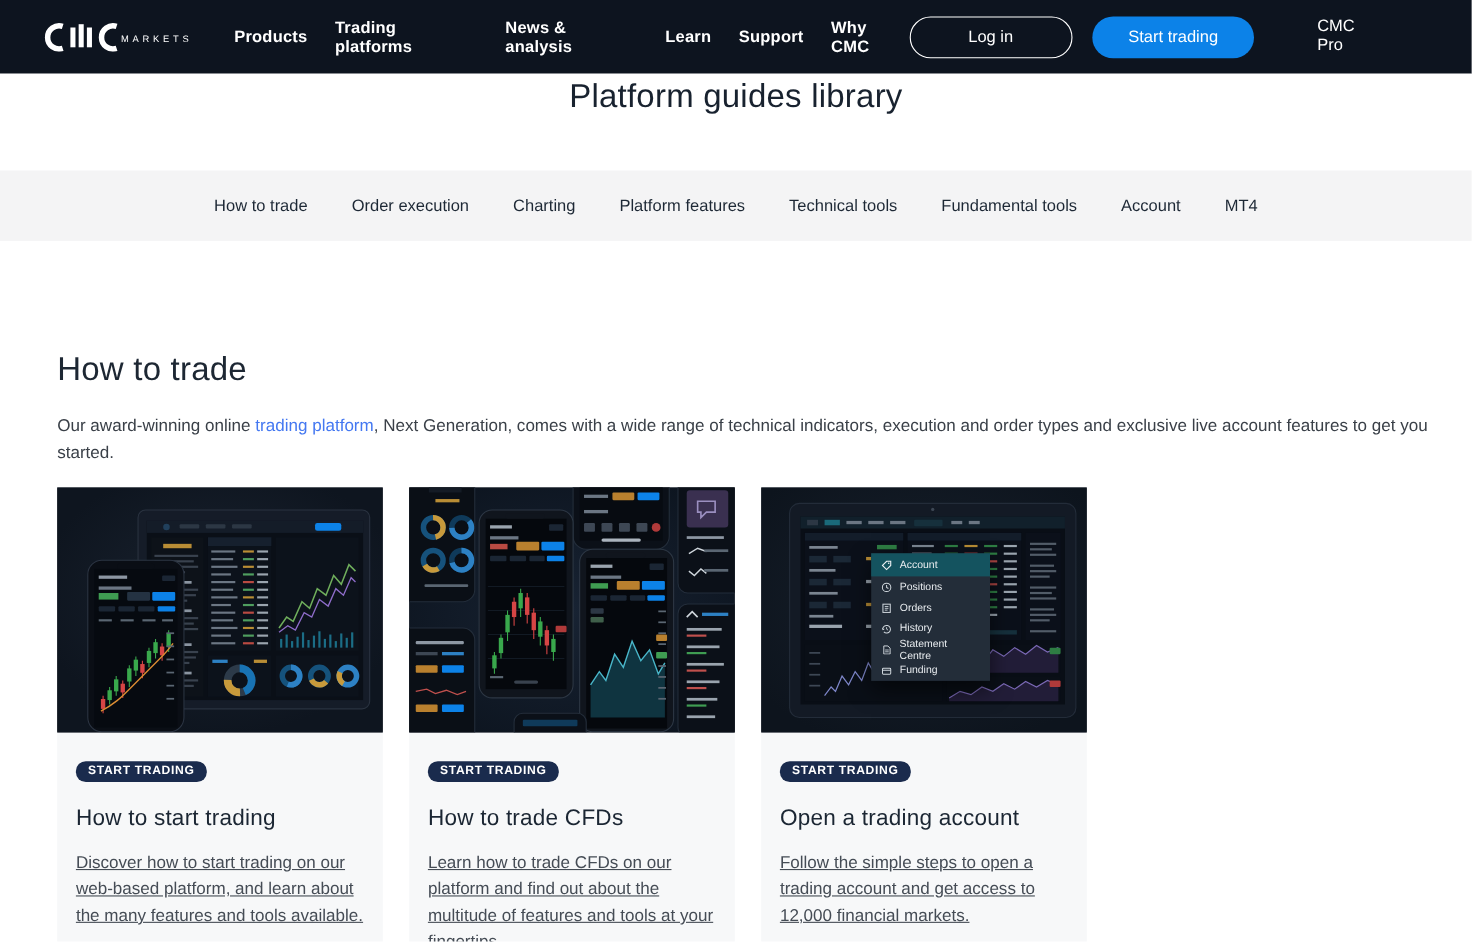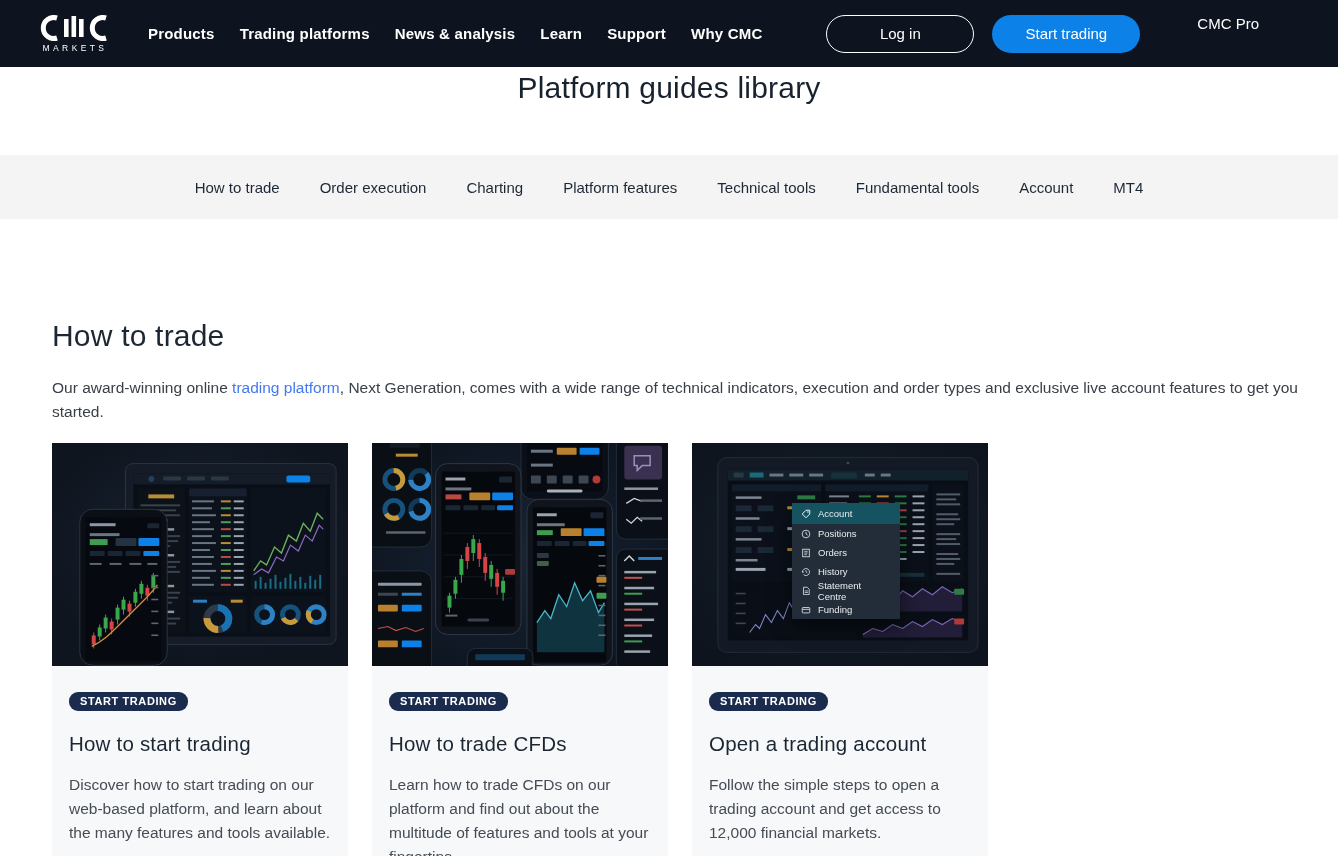--- a/index.html
+++ b/index.html
@@ -15,21 +15,21 @@
   html,body{margin:0;padding:0;}
   body{
     width:1338px;height:856px;overflow:hidden;background:#fff;
     font-family:"Liberation Sans", sans-serif;color:#1d2733;
   }
   
   .topnav{
     height:67px;background:var(--topnav-bg);display:flex;align-items:center;
     padding:0 14px 0 40px;
   }
-  .logo{display:flex;flex-direction:column;align-items:center;margin-right:38px;cursor:pointer;}
+  .logo{display:flex;flex-direction:row;align-items:center;margin-right:38px;cursor:pointer;}
   .logo .markets{color:#fff;font-size:8.5px;letter-spacing:3.4px;margin-top:2px;font-weight:400;}
   .mainnav{display:flex;align-items:center;gap:25px;}
   .nav-link{color:#fff;font-size:15px;font-weight:700;letter-spacing:.2px;text-decoration:none;cursor:pointer;}
   .nav-actions{margin-left:auto;display:flex;}
   .btn{height:38px;border-radius:20px;font-size:15px;font-family:inherit;cursor:pointer;}
   .btn-login{width:148px;background:transparent;border:1px solid #fff;color:#fff;}
   .btn-start{width:148px;background:var(--accent-blue);border:none;color:#fff;margin-left:18px;}
   .pro-link{color:#fff;font-size:15px;margin-left:57px;margin-right:65px;text-decoration:none;cursor:pointer;}
   
   .title-band{height:88px;background:#fff;display:flex;justify-content:center;}
@@ -44,21 +44,21 @@
   .intro a{color:var(--link-blue);text-decoration:none;cursor:pointer;}
   
   .cards{margin-top:19px;display:grid;grid-template-columns:repeat(4,1fr);gap:24px;}
   .card{background:var(--card-bg);cursor:pointer;}
   .card-image{height:223px;position:relative;overflow:hidden;background:#0e151f;}
   .card-image svg{display:block;width:100%;height:100%;}
   .card-body{padding:25px 17px 30px;}
   .badge{display:inline-block;background:var(--badge-navy);color:#fff;font-size:11px;font-weight:700;
     letter-spacing:.6px;padding:3px 11px 4px;border-radius:9px;}
   .card-title{margin:21px 0 0;font-size:20.5px;font-weight:500;color:#1b2633;letter-spacing:.2px;}
-  .card-desc{margin:17px 0 0;font-size:15.5px;line-height:24px;color:#454c55;}
+  .card-desc{margin:17px 0 0;font-size:15.5px;line-height:24px;color:#454c55;text-decoration:underline;}
   
   .acct-menu{position:absolute;left:100px;top:60px;width:108px;background:#232d39;
     box-shadow:0 8px 18px rgba(0,0,0,.55);font-size:9.5px;color:#e8ecef;}
   .acct-menu .row{display:flex;align-items:center;gap:7px;padding:0 9px;height:19px;}
   .acct-menu .row.hdr{background:var(--menu-teal);height:21px;}
   .mi{display:flex;align-items:center;}
   .mi svg{display:block;}
 </style>
 </head>
 <body>

